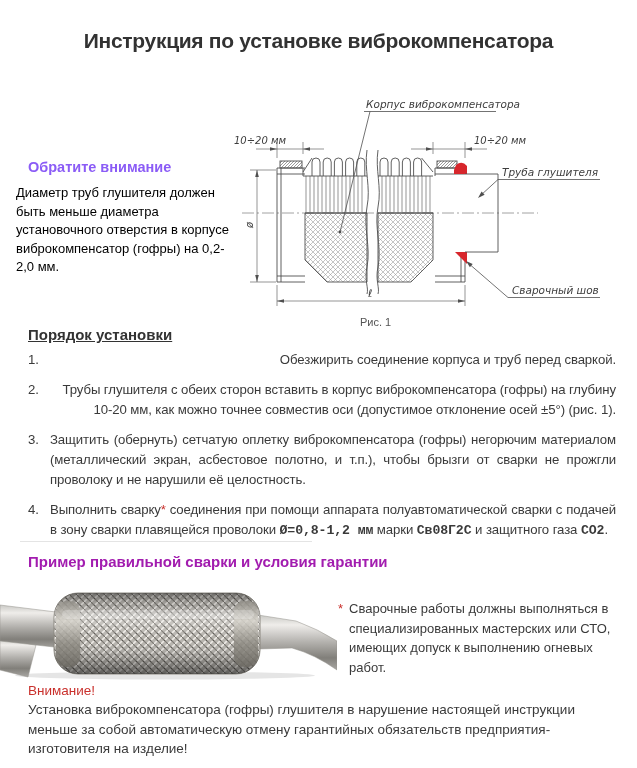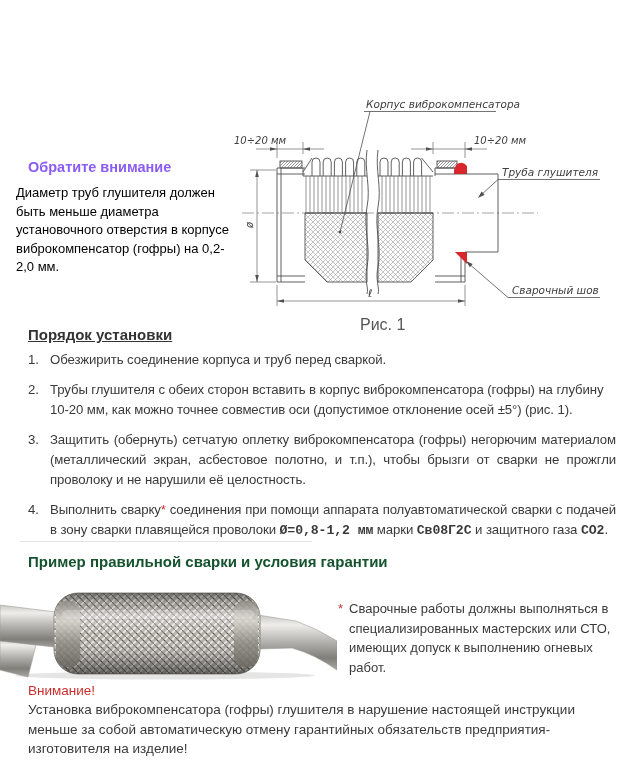--- a/index.html
+++ b/index.html
@@ -13,51 +13,52 @@
   .title{
     top:26px;left:0;width:637px;text-align:center;
     font-size:21px;font-weight:bold;line-height:30px;color:#323232;letter-spacing:-0.3px;
   }
 
   .note-heading{top:159px;left:28px;font-size:14.5px;font-weight:bold;color:#8b5cf6;}
   .note-body{top:184px;left:16px;width:216px;font-size:13px;line-height:18.5px;color:#000000;}
 
   .figure{top:92px;left:228px;width:409px;height:245px;}
   .figure svg{display:block;}
-  .fig-caption{position:absolute;left:132px;top:224px;font-size:16px;color:#555;}
+  .fig-caption{position:absolute;left:132px;top:224px;font-size:11px;color:#555;}
 
   .install-heading{top:326px;left:28px;font-size:15px;font-weight:bold;color:#333;text-decoration:underline;}
   ol.steps{
     position:absolute;top:350px;left:28px;width:588px;margin:0;padding:0;
     list-style:none;counter-reset:step;
     font-size:13.2px;line-height:20px;color:#3a3a3a;letter-spacing:-0.1px;
   }
-  ol.steps li{position:relative;padding-left:22px;margin-bottom:10px;counter-increment:step;}
+  ol.steps li{position:relative;padding-left:22px;margin-bottom:10px;counter-increment:step;text-align:right;}
   ol.steps li::before{content:counter(step) ".";position:absolute;left:0;top:0;}
   ol.steps li.justify{text-align:justify;}
   .red{color:#c9302c;}
   b.inline{font-weight:bold;font-family:Liberation Mono, monospace;}
 
   .divider{top:541px;left:20px;width:292px;height:0;border-top:1px solid #e4e4e4;}
 
-  .example-heading{top:553px;left:28px;font-size:15px;font-weight:bold;color:#14532d;}
+  .example-heading{top:553px;left:28px;font-size:15px;font-weight:bold;color:#a21caf;}
   .photo{top:588px;left:0;width:337px;height:92px;}
 
   .footnote{top:599px;left:338px;width:290px;font-size:13px;line-height:19.5px;color:#3a3a3a;display:flex;}
   .footnote .star{color:#c9302c;margin-right:6px;flex:0 0 auto;}
 
   .warning-heading{top:683px;left:28px;font-size:13.5px;font-weight:normal;color:#c9302c;}
   .warning-body{top:700px;left:28px;width:590px;font-size:13.5px;line-height:19.5px;color:#3a3a3a;}
 
   .dtext{font-style:italic;fill:#3d3d3d;font-family:"DejaVu Sans",sans-serif;}
 </style>
 </head>
 <body>
 
 <div class="abs title">
+  <div>Инструкция по установке виброкомпенсатора</div>
 </div>
 
 <div class="abs note-heading">Обратите внимание</div>
 <div class="abs note-body">Диаметр труб глушителя должен быть меньше диаметра установочного отверстия в корпусе виброкомпенсатор (гофры) на 0,2-2,0 мм.</div>
 
 <div class="abs figure">
   <svg width="409" height="230" viewBox="0 0 409 230">
     <defs>
       <pattern id="xh" width="5" height="5" patternUnits="userSpaceOnUse">
         <path d="M0,5 L5,0 M0,0 L5,5" stroke="#8d8d8d" stroke-width="0.5"></path>

